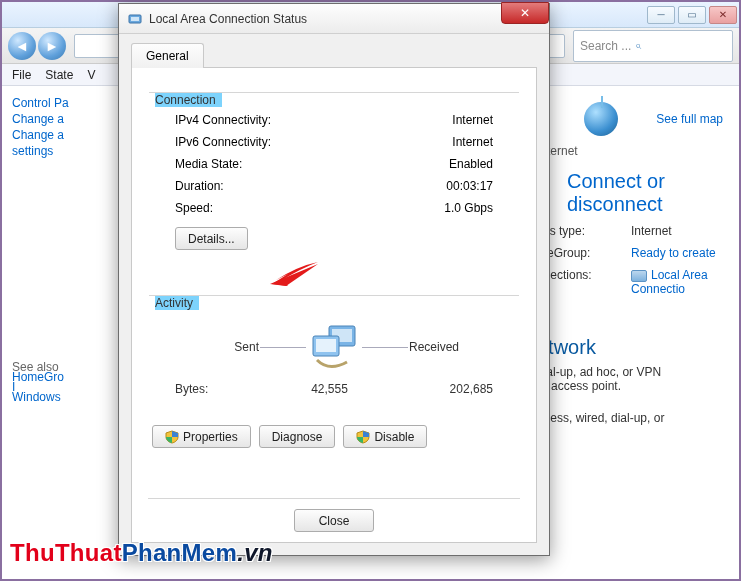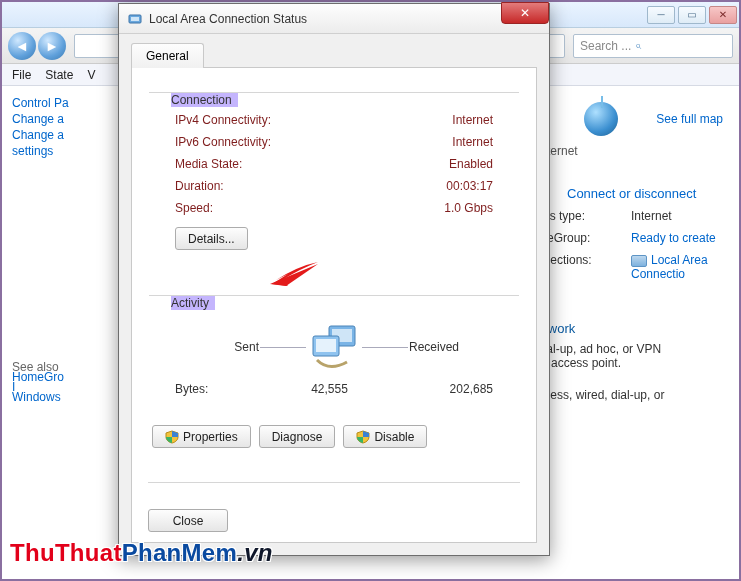--- a/index.html
+++ b/index.html
@@ -8,72 +8,72 @@
 
 .explorer { position: absolute; inset: 0; border: 2px solid #8a6fa0; background: #fff; }
 .explorer-titlebar { height: 26px; background: linear-gradient(#eaf4ff,#d8e8fb); display: flex; justify-content: flex-end; align-items: center; padding: 0 2px; border-bottom: 1px solid #b8cee0; }
 .tb-btn { width: 28px; height: 18px; margin-left: 3px; border: 1px solid #9fb8cc; border-radius: 2px; background: linear-gradient(#f7fbff,#dfecf6); display: flex; align-items: center; justify-content: center; font-size: 10px; color: #4a6b88; cursor: default; }
 .tb-btn.close-outer { background: linear-gradient(#f7c7c7,#e9a0a0); border-color: #c58787; color: #7a2a2a; }
 
 .nav-row { height: 36px; background: linear-gradient(#f4f4f4,#e6e6e6); display: flex; align-items: center; padding: 0 6px; border-bottom: 1px solid #ccc; gap: 4px; }
 .nav-arrow { width: 28px; height: 28px; border-radius: 50%; background: radial-gradient(circle at 35% 30%, #cfe8ff, #5fa0db 60%, #3b79b0); display: flex; align-items: center; justify-content: center; color: #fff; font-size: 14px; }
 .nav-pair { display: flex; gap: 2px; }
 .addr-bar { flex: 1; height: 24px; background: #fff; border: 1px solid #b0c0d0; border-radius: 2px; margin: 0 4px; }
-.search-bar { width: 160px; height: 24px; background: #fff; border: 1px solid #b0c0d0; border-radius: 2px; display: flex; align-items: center; padding: 0 6px; color: #8a8a8a; gap: 4px; }
+.search-bar { width: 160px; height: 32px; background: #fff; border: 1px solid #b0c0d0; border-radius: 2px; display: flex; align-items: center; padding: 0 6px; color: #8a8a8a; gap: 4px; }
 .search-icon { color: #5b93c5; font-size: 11px; transform: scaleX(-1); }
 
 .menu-row { height: 22px; display: flex; align-items: center; gap: 14px; padding: 0 10px; background: #f3f5fb; border-bottom: 1px solid #d6dae4; }
 .menu-item { color: #222; }
 
 .content-row { display: flex; height: calc(100% - 26px - 36px - 22px); }
 .left-col { width: 115px; padding: 10px 0 0 10px; display: flex; flex-direction: column; gap: 2px; }
 .left-col a, .link { color: #0066cc; text-decoration: none; cursor: default; }
 .left-col .see-also { color: #666; margin-top: 200px; }
 .left-col-group { display:flex; flex-direction:column; gap:14px; }
 
 .right-col { flex: 1; padding: 16px 16px 0 0; position: relative; }
 .right-top { display: flex; justify-content: flex-end; align-items: center; gap: 8px; }
 .right-top .globe { width: 34px; height: 34px; border-radius: 50%; background: radial-gradient(circle at 35% 30%, #aee0ff, #3b8fd0 60%, #1b5e90); position: relative; }
 .right-top .globe::after { content:""; position:absolute; left:50%; top:-6px; width:2px; height:12px; background:#77bde8; }
 .rs-title { color: #555; margin-top: 8px; }
-.rs-heading { color: #0a5aa0; font-size: 13px; margin: 28px 0 6px; }
+.rs-heading { color: #0a5aa0; font-size: 20px; margin: 12px 0 6px; }
 .rs-grid { display: grid; grid-template-columns: 84px 1fr; row-gap: 8px; column-gap: 10px; margin-top: 8px; }
 .rs-label { color: #333; }
 .icon-small { display:inline-block; width:16px; height:12px; background: linear-gradient(#bcd7ee,#7eb2de); border:1px solid #5d94c5; border-radius:2px; vertical-align: middle; margin-right: 4px; }
 .rs-text { color: #333; }
 
 
 .dialog { position: absolute; left: 118px; top: 3px; width: 432px; height: 553px; background: #f0f0f0; border: 1px solid #6d6d6d; box-shadow: 0 4px 18px rgba(0,0,0,.4); }
 .dlg-titlebar { height: 30px; background: linear-gradient(#fdfdfd,#ececec); display: flex; align-items: center; padding: 0 0 0 8px; border-bottom: 1px solid #cfcfcf; position: relative; }
 .dlg-icon { width: 16px; height: 16px; margin-right: 6px; }
 .dlg-title { color: #333; font-size: 12px; text-shadow: 0 0 6px #fff; }
 .dlg-close { position: absolute; right: 0; top: -2px; width: 48px; height: 22px; background: linear-gradient(#e37b7b,#c62828); border: 1px solid #9a2424; border-radius: 0 0 4px 4px; display: flex; align-items: center; justify-content: center; color: #fff; font-size: 12px; cursor: default; }
 .dlg-body { padding: 8px 12px 12px; height: calc(100% - 30px); display: flex; flex-direction: column; }
 .tabstrip { display: flex; border-bottom: 1px solid #c9c9c9; }
 .tab { padding: 5px 14px; background: linear-gradient(#fdfdfd,#f1f1f1); border: 1px solid #c9c9c9; border-bottom: none; border-radius: 3px 3px 0 0; font-size: 12px; position: relative; top: 1px; }
 .tabpanel { flex: 1; background: #fff; border: 1px solid #c9c9c9; border-top: none; padding: 14px 16px 10px; display: flex; flex-direction: column; }
 .groupbox { border: 1px solid transparent; position: relative; padding: 10px 6px 12px; }
 .groupbox .legend { position: relative; color: #333; background: #fff; margin-bottom: 2px; }
 .groupbox .divider { height:1px; background:#d6d6d6; position:absolute; top:9px; left:0; right:0; }
-.groupbox .legend span { background:#c4b5fd; position:relative; padding-right:6px;margin-left:16px; }
-.kv { display: flex; justify-content: space-between; padding: 4px 20px 4px 20px; font-size: 12px; color: #7f1d1d; }
+.groupbox .legend span { background:#7dd3fc; position:relative; padding-right:6px; }
+.kv { display: flex; justify-content: space-between; padding: 4px 20px 4px 20px; font-size: 12px; color: #000000; }
 .btn { height: 23px; padding: 0 12px; background: linear-gradient(#fdfdfd,#e6e6e6); border: 1px solid #acacac; border-radius: 3px; font-size: 12px; color: #222; display: inline-flex; align-items: center; gap: 4px; cursor: default; }
 .btn-row { margin: 8px 0 0 20px; }
 .shield { width: 14px; height: 14px; display: inline-block; }
 .activity-row { display: flex; align-items: center; justify-content: center; gap: 1px; margin: 14px 0 8px; }
 .act-label { width: 80px; color:#333; }
 .act-label.right { text-align: left; }
 .act-sep { width: 46px; height: 1px; background: #aab; }
 .act-icon { width: 54px; height: 46px; }
 .bytes-row { display:flex; padding: 4px 20px; color:#333; }
 .bytes-row .bl { width: 100px; }
 .bytes-row .bv { flex:1; text-align:center; }
 .bytes-row .br { flex:1; text-align:right; }
 .action-row { display:flex; gap:8px; margin-top: 12px; padding: 0 4px; }
-.footer { border-top:1px solid #d6d6d6; margin-top:auto; padding-top:26px; display:flex; justify-content:flex-start; }
+.footer { border-top:1px solid #d6d6d6; margin-top:auto; padding-top:10px; display:flex; justify-content:center; }
 .footer .btn { width: 80px; justify-content: center; }
 .arrow-annot { position:absolute; left:258px; top:256px; pointer-events:none; }
 
 
 .watermark { position: absolute; left: 10px; bottom: 14px; font-size: 24px; font-weight: 700; letter-spacing: .3px; }
 .wm1 { color: #e2001a; text-shadow: -1px -1px 0 #fff,1px -1px 0 #fff,-1px 1px 0 #fff,1px 1px 0 #fff; }
 .wm2 { color: #0a4aa0; text-shadow: -1px -1px 0 #fff,1px -1px 0 #fff,-1px 1px 0 #fff,1px 1px 0 #fff; }
 .wm3 { color: #0f172a; text-shadow: -1px -1px 0 #fff,1px -1px 0 #fff,-1px 1px 0 #fff,1px 1px 0 #fff; font-style: italic; }
 </style>
 </head>

